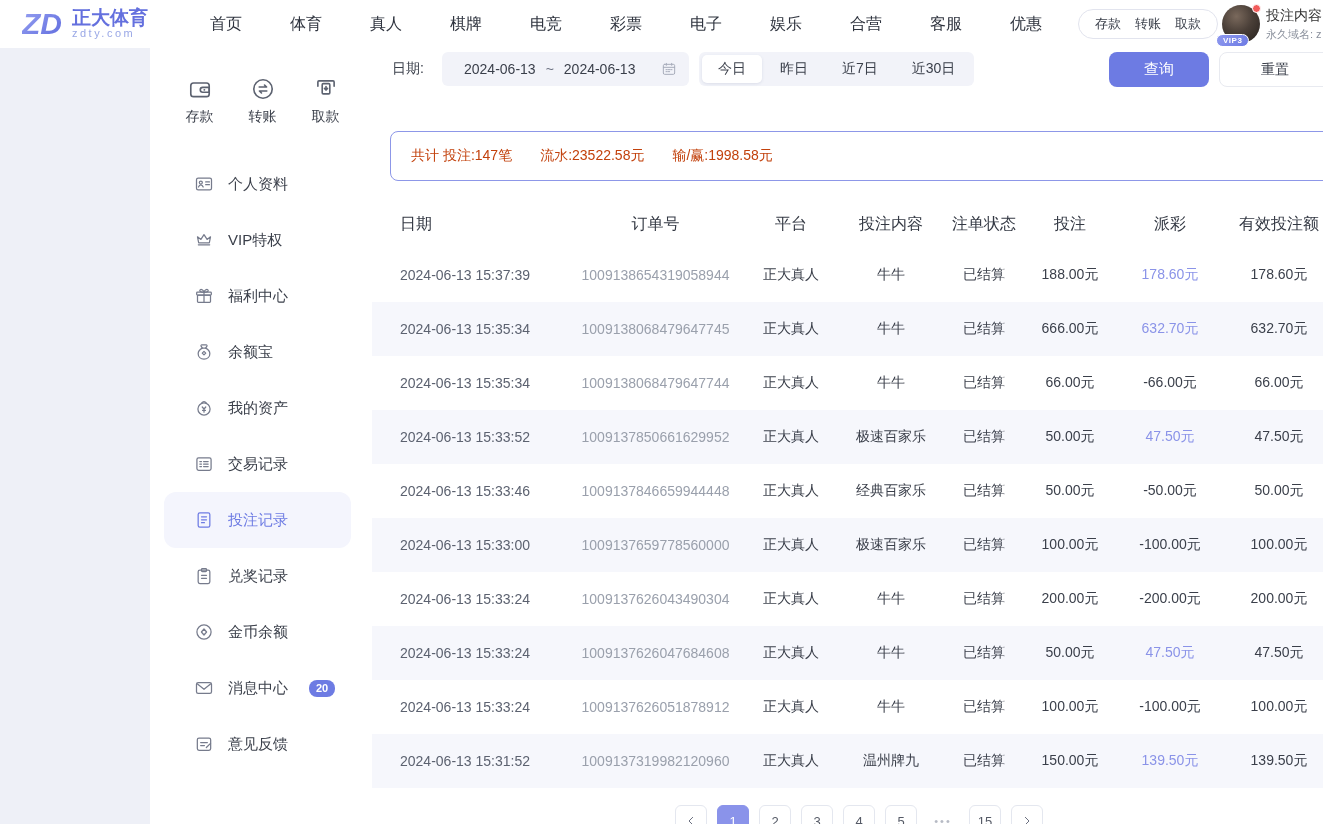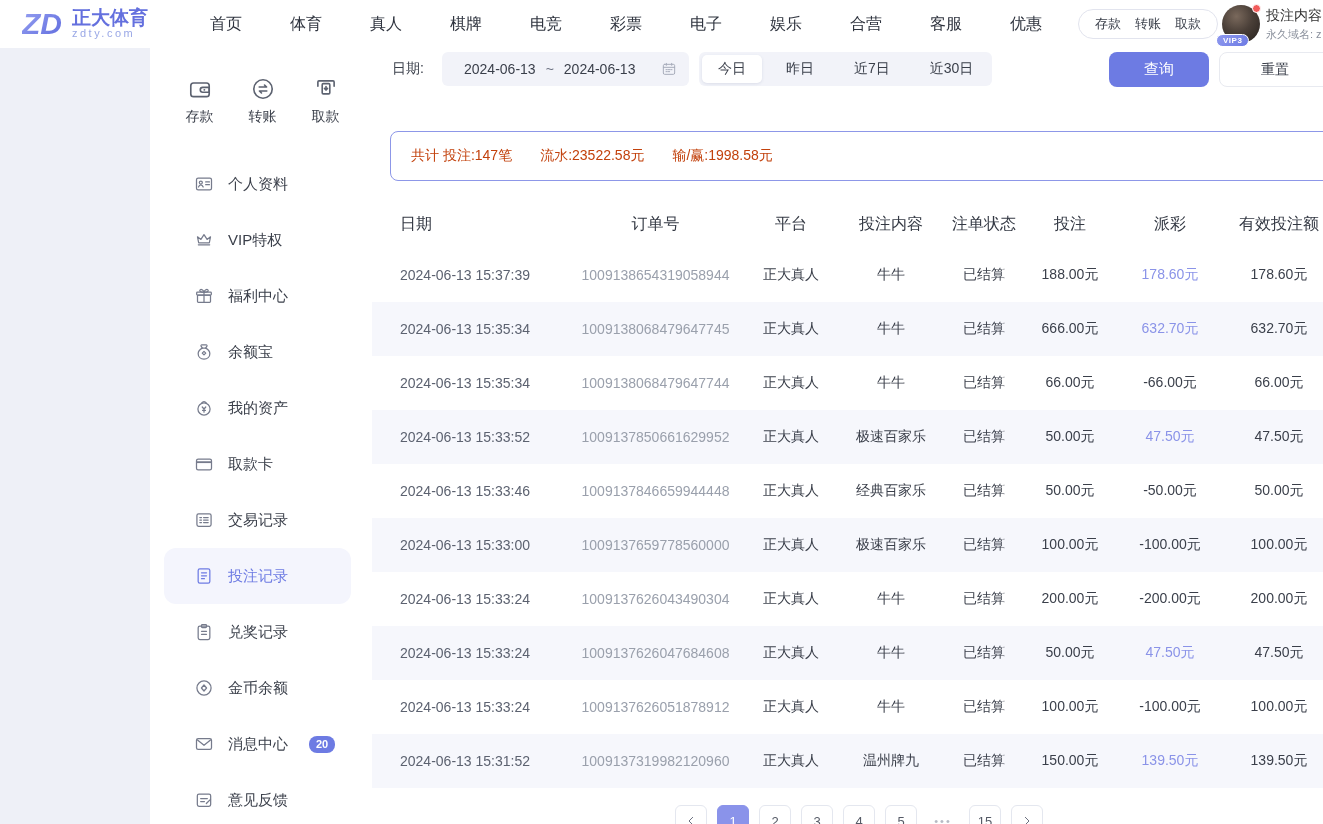--- a/index.html
+++ b/index.html
@@ -59,21 +59,21 @@
 
   
   .filter-row { position:absolute; top:0; left:0; width:1000px; height:42px; }
   .date-label { position:absolute; left:20px; top:12px; font-size:14px; color:#3a3f4a; }
   .date-box { position:absolute; left:70px; top:4px; width:247px; height:34px; background:#f2f3f9; border-radius:6px;
     display:flex; align-items:center; padding:0 12px 0 22px; gap:10px; cursor:pointer; }
   .date-box .dtext { font-size:14px; color:#3a3f4a; }
   .date-box .sep { color:#6b7080; }
   .date-box .icon { width:16px; height:16px; color:#a8adbb; margin-left:auto; }
   .range-group { position:absolute; left:327px; top:4px; height:34px; background:#f2f3f9; border-radius:6px;
-    display:flex; align-items:center; padding:3px; gap:8px; }
+    display:flex; align-items:center; padding:3px; gap:2px; }
   .range-btn { height:28px; padding:0 16px; font-size:14px; color:#3a3f4a; border-radius:5px;
     display:flex; align-items:center; cursor:pointer; white-space:nowrap; }
   .range-btn.active { background:#fff; box-shadow:0 1px 3px rgba(60,70,120,.12); }
   .btn-search { position:absolute; left:737px; top:4px; width:100px; height:35px; background:#6d7be3; color:#fff;
     font-size:15px; border:none; border-radius:8px; cursor:pointer; }
   .btn-reset { position:absolute; left:847px; top:4px; width:112px; height:35px; background:#fff; color:#3a3f4a;
     font-size:14px; border:1px solid #e8eaf0; border-radius:8px; cursor:pointer; }
 
   
   .summary { position:absolute; top:83px; left:18px; width:960px; height:50px; border:1px solid #8d97e8;
@@ -231,29 +231,20 @@
             <circle cx="12" cy="13.2" r="7.3"></circle>
             <path d="M9.2 6.2C10 5 10.9 4.3 12 4.3s2 .7 2.8 1.9"></path>
             <path d="M9.9 10.8 12 13.2l2.1-2.4M12 13.2v3.8M10.3 14.9h3.4"></path>
           </svg>
         </span>
         <span class="side-label">我的资产</span>
       </div>
       <div class="side-item">
         <span class="icon">
           <svg viewBox="0 0 24 24">
-            <rect x="3" y="6" width="18" height="13" rx="2"></rect>
-            <rect x="3.4" y="8.7" width="17.2" height="2.2" fill="currentColor" stroke="none"></rect>
-          </svg>
-        </span>
-        <span class="side-label">取款卡</span>
-      </div>
-      <div class="side-item">
-        <span class="icon">
-          <svg viewBox="0 0 24 24">
             <rect x="3.5" y="4.5" width="17" height="15" rx="2"></rect>
             <path d="M7 9h2M7 12h2M7 15h2M11.5 9h5.5M11.5 12h5.5M11.5 15h5.5"></path>
           </svg>
         </span>
         <span class="side-label">交易记录</span>
       </div>
       <div class="side-item active">
         <span class="icon">
           <svg viewBox="0 0 24 24">
             <rect x="5" y="3.5" width="14" height="17" rx="2"></rect>

